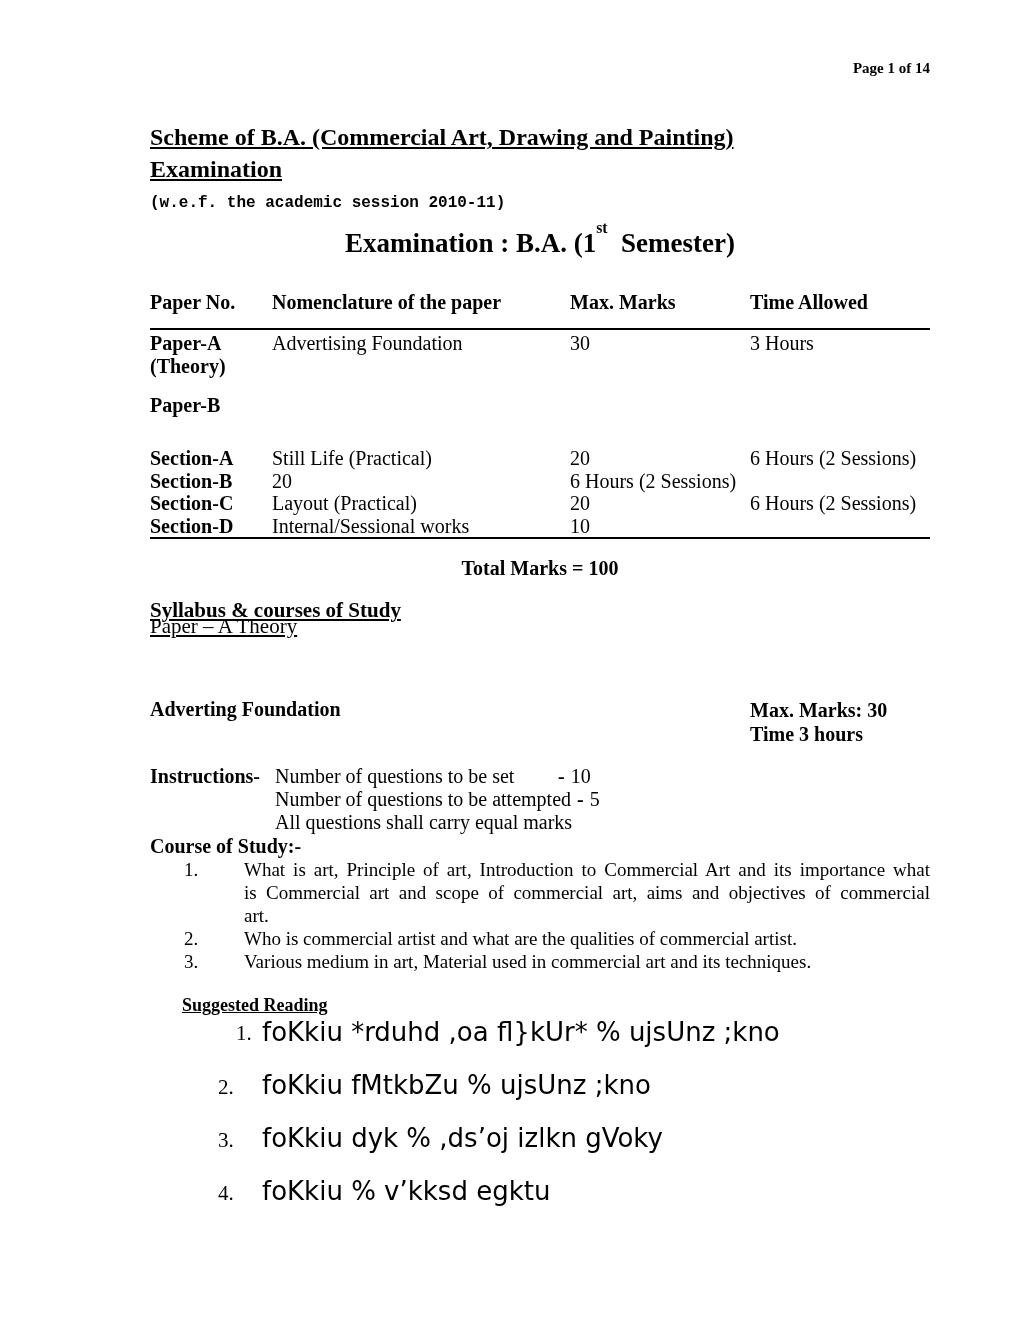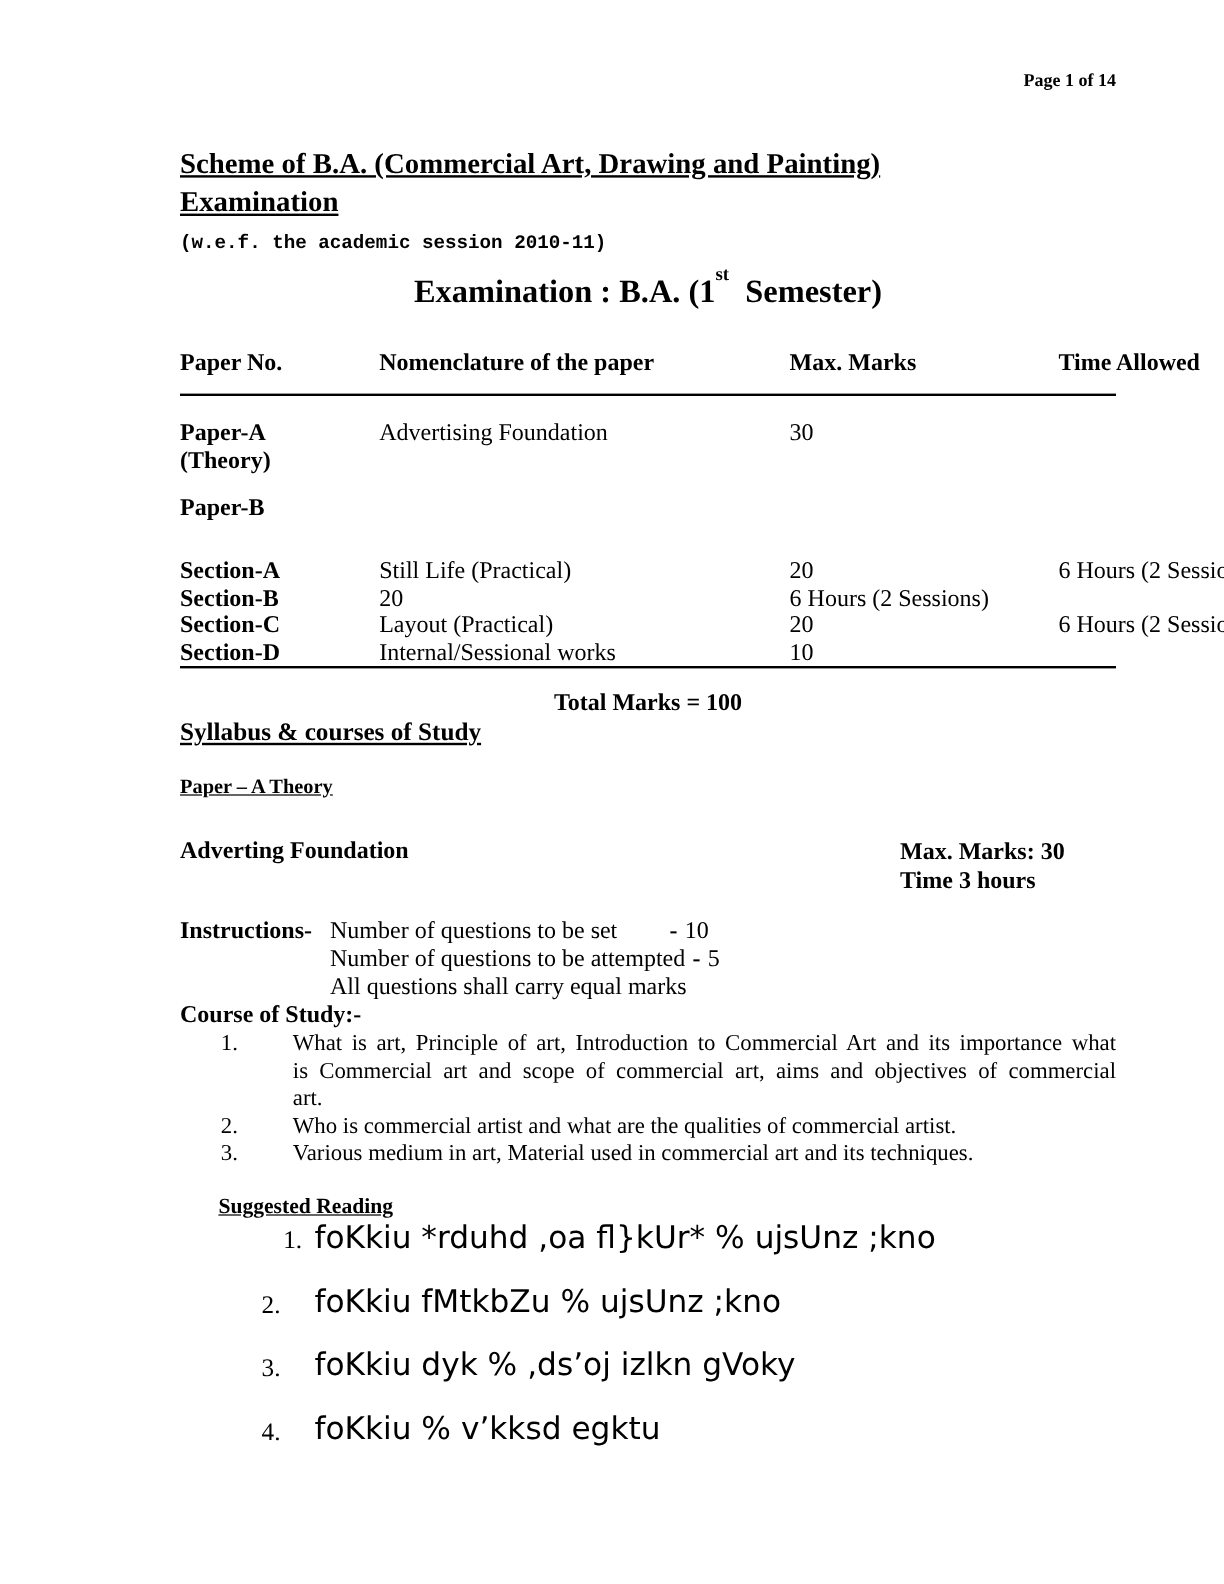--- a/index.html
+++ b/index.html
@@ -14,32 +14,32 @@
 
   #doc-head { top:121px; left:150px; width:790px; font-size:24px; font-weight:bold; line-height:32px; }
   .u { text-decoration:underline; }
   #doc-head .wef { font-size:16px; line-height:24px; margin-top:6px;font-family:Liberation Mono, monospace; }
 
   #exam-title { top:228px; left:150px; width:780px; text-align:center; font-size:27px; font-weight:bold; }
   #exam-title sup { font-size:58%; position:relative; top:-0.55em; }
   #exam-title .suffix { white-space:pre; }
 
   #marks-table { top:291px; left:150px; width:780px; font-size:20px; }
-  .trow { display:grid; grid-template-columns:122px 298px 180px 180px;gap:44px; }
+  .trow { display:grid; grid-template-columns:122px 298px 180px 180px; }
   .thead { font-weight:bold; padding-bottom:14px; border-bottom:2px solid #000; }
-  .row-a { padding-top:20px; line-height:23px; }
+  .row-a { padding-top:2px; line-height:23px; }
   .cno { font-weight:bold; }
   .paper-b { margin-top:16px; font-weight:bold; line-height:23px; }
   .sections { margin-top:30px; }
   .sections .trow { line-height:22.5px; }
   .sections-rule { border-bottom:2px solid #000; }
   .total { text-align:center; font-weight:bold; padding-top:18px; }
 
   #syllabus-head { top:598px; left:150px; font-size:21px; font-weight:bold; }
-  #paper-head { top:646px; left:150px; font-size:17px; font-weight:bold; }
+  #paper-head { top:614px; left:150px; font-size:21px; font-weight:normal; }
   #advert-sub { top:674px; left:150px; font-size:20px; font-weight:bold;margin-top:24px; }
   #marks-block { top:698px; left:750px; font-size:20px; font-weight:bold; line-height:24px; }
 
   #instructions { top:765px; left:150px; width:780px; font-size:20px; line-height:23px; display:grid; grid-template-columns:125px 1fr; }
   .ilabel { font-weight:bold; }
   .iline .t1 { display:inline-block; width:283px; }
   .idash { font-weight:bold; }
   .ival { margin-left:6px; }
   .iline2 .idash { margin-left:6px; }
 
@@ -78,20 +78,21 @@
     <div>Time Allowed</div>
   </div>
 
   <div class="trow row-a">
     <div class="cno">
       <div>Paper-A</div>
       <div>(Theory)</div>
     </div>
     <div>Advertising Foundation</div>
     <div>30</div>
+    <div>3 Hours</div>
   </div>
 
   <div class="paper-b">Paper-B</div>
 
   <div class="sections sections-rule">
     <div class="trow">
       <div class="cno">Section-A</div>
       <div>Still Life (Practical)</div>
       <div>20</div>
       <div>6 Hours (2 Sessions)</div>

